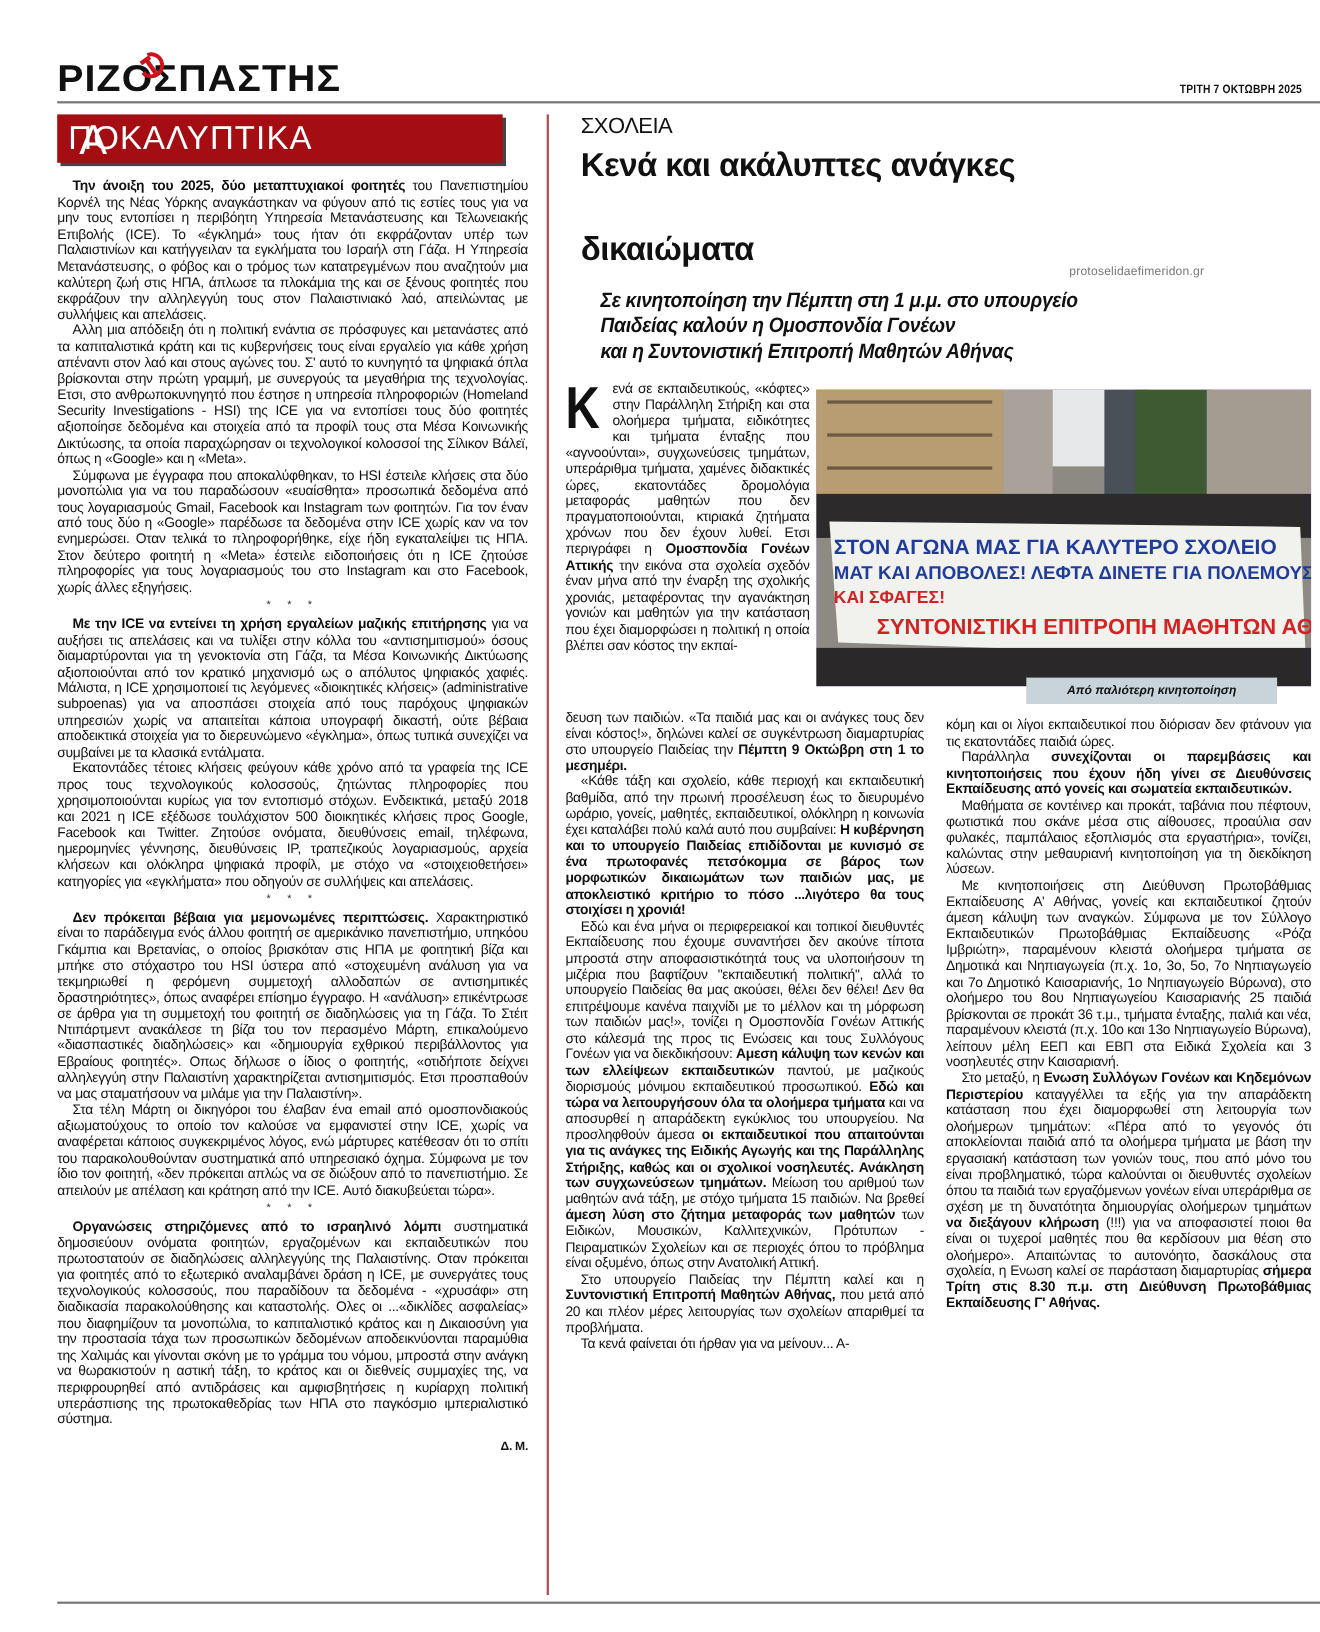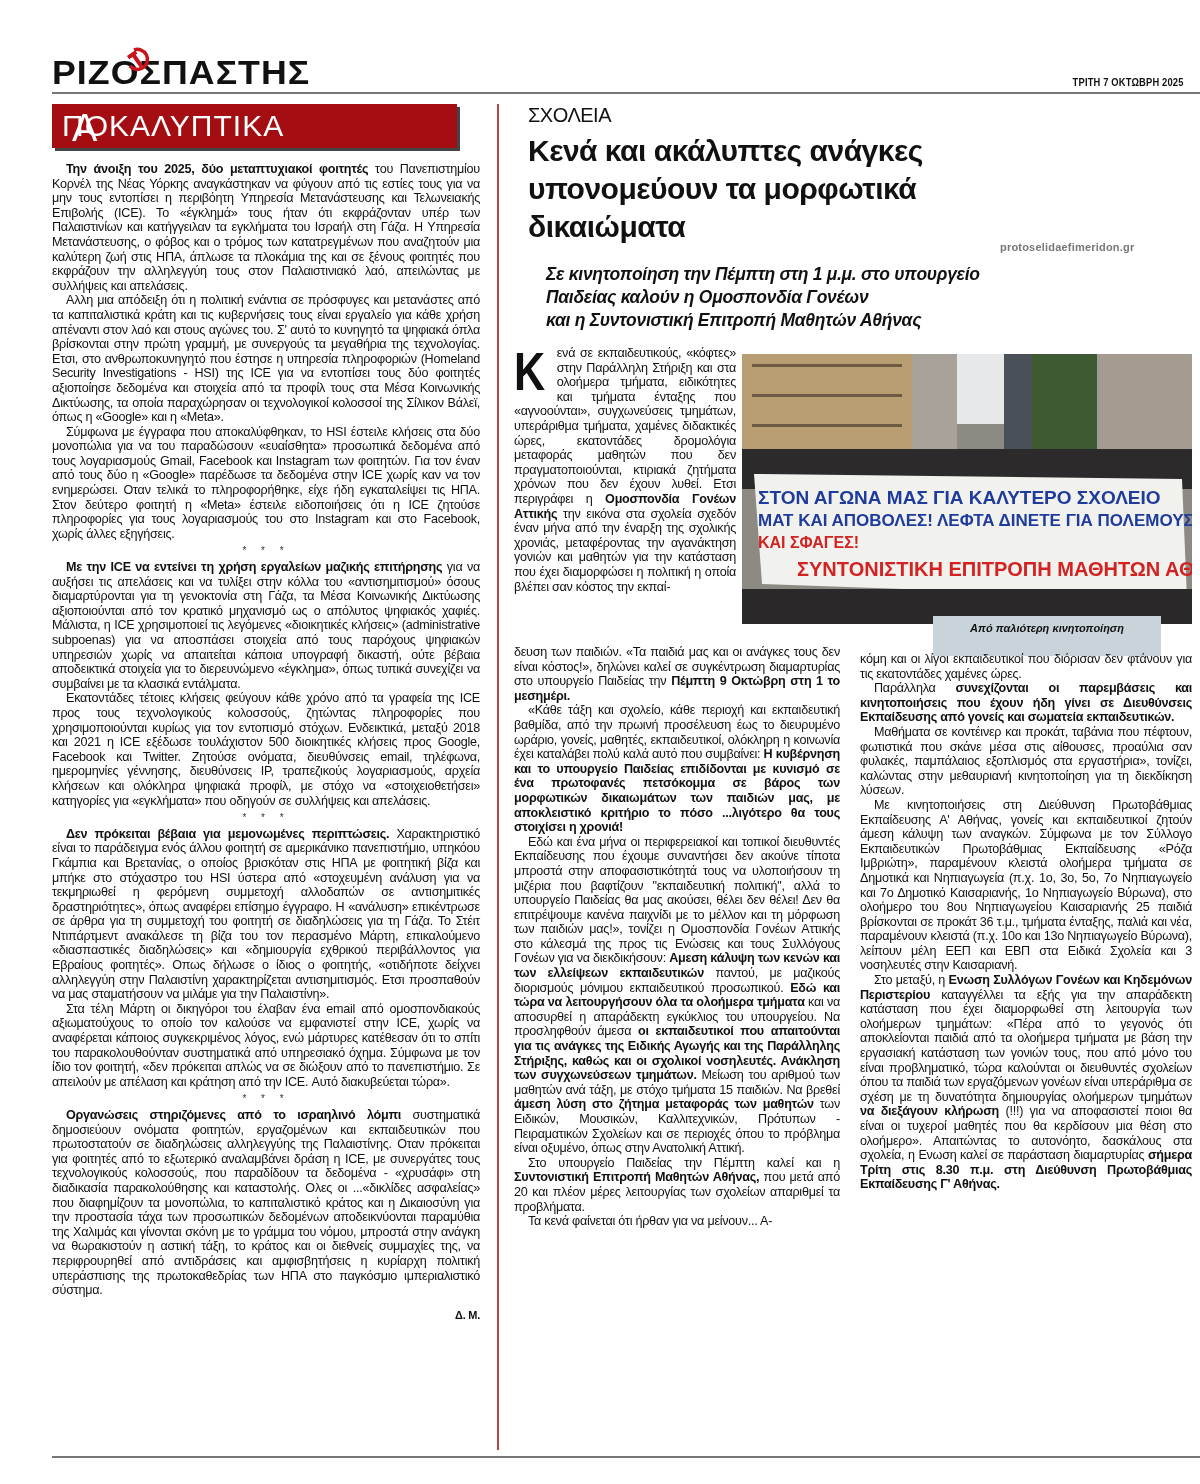--- a/index.html
+++ b/index.html
@@ -21,31 +21,31 @@
   .body{font-size:12.6px;line-height:14.6px;text-align:justify;letter-spacing:-0.25px;}
   .body p{margin:0;text-indent:14px;}
   .left .body{margin-top:14px;}
   .stars{text-align:center;font-size:10px;letter-spacing:6px;color:#333;margin:3px 0 1px 0;}
   .sig{text-align:right;font-size:11px;font-weight:700;margin-top:10px;}
   b{font-weight:700;}
 
   
   .section-label{position:absolute;left:528px;top:104px;font-size:20px;font-weight:400;letter-spacing:-0.5px;}
   .headline{position:absolute;left:528px;top:132px;width:560px;font-size:30px;font-weight:700;line-height:38px;letter-spacing:-0.5px;}
-  .source{position:absolute;left:1000px;top:241px;font-size:11px;font-weight:700;color:#777;letter-spacing:0.2px;text-align:center;}
+  .source{position:absolute;left:972px;top:241px;font-size:11px;font-weight:400;color:#777;letter-spacing:0.2px;text-align:center;}
   .subhead{position:absolute;left:546px;top:262px;width:560px;font-size:19px;font-style:italic;font-weight:700;line-height:23px;letter-spacing:-0.3px;transform:scaleX(0.92);transform-origin:left;}
 
   .colA{position:absolute;left:514px;top:346px;width:222px;}
   .colA-wide{position:absolute;left:514px;top:645px;width:326px;}
   .colC{position:absolute;left:860px;top:652px;width:332px;}
   .dropcap{float:left;font-size:54px;line-height:44px;font-weight:700;margin:3px 4px 0 0;font-family:"Liberation Sans",sans-serif;transform:scaleX(0.8);transform-origin:left;}
   .colA .body p:first-child{text-indent:0;}
 
   .photo{position:absolute;left:742px;top:354px;width:450px;height:270px;overflow:hidden;background:#c4b5fd;}
-  .caption{position:absolute;left:933px;top:616px;width:228px;height:40px;background:#c8d3da;font-style:italic;font-weight:700;font-size:11px;line-height:24px;text-align:center;}
+  .caption{position:absolute;left:933px;top:616px;width:228px;height:24px;background:#c8d3da;font-style:italic;font-weight:700;font-size:11px;line-height:24px;text-align:center;}
 </style>
 </head>
 <body>
 
 <div class="masthead">
   <span class="logo">ΡΙΖΟΣΠΑΣΤΗΣ</span>
   <svg class="logo-emblem" viewBox="0 0 30 30">
     <path d="M8 20 A10 10 0 1 0 12 4" fill="none" stroke="#c8141a" stroke-width="3.5"></path>
     <rect x="13" y="6" width="4" height="16" fill="#c8141a" transform="rotate(-35 15 14)"></rect>
     <rect x="9" y="5" width="10" height="4" fill="#c8141a" transform="rotate(-35 15 14)"></rect>
@@ -71,21 +71,21 @@
     <p>Στα τέλη Μάρτη οι δικηγόροι του έλαβαν ένα email από ομοσπονδιακούς αξιωματούχους το οποίο τον καλούσε να εμφανιστεί στην ICE, χωρίς να αναφέρεται κάποιος συγκεκριμένος λόγος, ενώ μάρτυρες κατέθεσαν ότι το σπίτι του παρακολουθούνταν συστηματικά από υπηρεσιακό όχημα. Σύμφωνα με τον ίδιο τον φοιτητή, «δεν πρόκειται απλώς να σε διώξουν από το πανεπιστήμιο. Σε απειλούν με απέλαση και κράτηση από την ICE. Αυτό διακυβεύεται τώρα».</p>
     <div class="stars">* * *</div>
     <p><b>Οργανώσεις στηριζόμενες από το ισραηλινό λόμπι</b><span> συστηματικά δημοσιεύουν ονόματα φοιτητών, εργαζομένων και εκπαιδευτικών που πρωτοστατούν σε διαδηλώσεις αλληλεγγύης της Παλαιστίνης. Οταν πρόκειται για φοιτητές από το εξωτερικό αναλαμβάνει δράση η ICE, με συνεργάτες τους τεχνολογικούς κολοσσούς, που παραδίδουν τα δεδομένα - «χρυσάφι» στη διαδικασία παρακολούθησης και καταστολής. Ολες οι ...«δικλίδες ασφαλείας» που διαφημίζουν τα μονοπώλια, το καπιταλιστικό κράτος και η Δικαιοσύνη για την προστασία τάχα των προσωπικών δεδομένων αποδεικνύονται παραμύθια της Χαλιμάς και γίνονται σκόνη με το γράμμα του νόμου, μπροστά στην ανάγκη να θωρακιστούν η αστική τάξη, το κράτος και οι διεθνείς συμμαχίες της, να περιφρουρηθεί από αντιδράσεις και αμφισβητήσεις η κυρίαρχη πολιτική υπεράσπισης της πρωτοκαθεδρίας των ΗΠΑ στο παγκόσμιο ιμπεριαλιστικό σύστημα.</span></p>
     <div class="sig">Δ. Μ.</div>
   </div>
 </div>
 
 <div class="section-label">ΣΧΟΛΕΙΑ</div>
 <h1 class="headline" style="margin:0">
   <span>Κενά και ακάλυπτες ανάγκες</span><br>
-  <span>υπονομεύουν τα μορφωτικά</span><br>
+  <br>
   <span>δικαιώματα</span>
 </h1>
 <div class="source">protoselidaefimeridon.gr</div>
 <div class="subhead">
   <span>Σε κινητοποίηση την Πέμπτη στη 1 μ.μ. στο υπουργείο</span><br>
   <span>Παιδείας καλούν η Ομοσπονδία Γονέων</span><br>
   <span>και η Συντονιστική Επιτροπή Μαθητών Αθήνας</span>
 </div>
 
 <div class="photo">
@@ -124,21 +124,21 @@
     <p style="text-indent:0"><span>δευση των παιδιών. «Τα παιδιά μας και οι ανάγκες τους δεν είναι κόστος!», δηλώνει καλεί σε συγκέντρωση διαμαρτυρίας στο υπουργείο Παιδείας την </span><b>Πέμπτη 9 Οκτώβρη στη 1 το μεσημέρι.</b></p>
     <p><span>«Κάθε τάξη και σχολείο, κάθε περιοχή και εκπαιδευτική βαθμίδα, από την πρωινή προσέλευση έως το διευρυμένο ωράριο, γονείς, μαθητές, εκπαιδευτικοί, ολόκληρη η κοινωνία έχει καταλάβει πολύ καλά αυτό που συμβαίνει: </span><b>Η κυβέρνηση και το υπουργείο Παιδείας επιδίδονται με κυνισμό σε ένα πρωτοφανές πετσόκομμα σε βάρος των μορφωτικών δικαιωμάτων των παιδιών μας, με αποκλειστικό κριτήριο το πόσο ...λιγότερο θα τους στοιχίσει η χρονιά!</b></p>
     <p><span>Εδώ και ένα μήνα οι περιφερειακοί και τοπικοί διευθυντές Εκπαίδευσης που έχουμε συναντήσει δεν ακούνε τίποτα μπροστά στην αποφασιστικότητά τους να υλοποιήσουν τη μιζέρια που βαφτίζουν "εκπαιδευτική πολιτική", αλλά το υπουργείο Παιδείας θα μας ακούσει, θέλει δεν θέλει! Δεν θα επιτρέψουμε κανένα παιχνίδι με το μέλλον και τη μόρφωση των παιδιών μας!», τονίζει η Ομοσπονδία Γονέων Αττικής στο κάλεσμά της προς τις Ενώσεις και τους Συλλόγους Γονέων για να διεκδικήσουν: </span><b>Αμεση κάλυψη των κενών και των ελλείψεων εκπαιδευτικών</b><span> παντού, με μαζικούς διορισμούς μόνιμου εκπαιδευτικού προσωπικού. </span><b>Εδώ και τώρα να λειτουργήσουν όλα τα ολοήμερα τμήματα</b><span> και να αποσυρθεί η απαράδεκτη εγκύκλιος του υπουργείου. Να προσληφθούν άμεσα </span><b>οι εκπαιδευτικοί που απαιτούνται για τις ανάγκες της Ειδικής Αγωγής και της Παράλληλης Στήριξης, καθώς και οι σχολικοί νοσηλευτές. Ανάκληση των συγχωνεύσεων τμημάτων.</b><span> Μείωση του αριθμού των μαθητών ανά τάξη, με στόχο τμήματα 15 παιδιών. Να βρεθεί </span><b>άμεση λύση στο ζήτημα μεταφοράς των μαθητών</b><span> των Ειδικών, Μουσικών, Καλλιτεχνικών, Πρότυπων - Πειραματικών Σχολείων και σε περιοχές όπου το πρόβλημα είναι οξυμένο, όπως στην Ανατολική Αττική.</span></p>
     <p><span>Στο υπουργείο Παιδείας την Πέμπτη καλεί και η </span><b>Συντονιστική Επιτροπή Μαθητών Αθήνας,</b><span> που μετά από 20 και πλέον μέρες λειτουργίας των σχολείων απαριθμεί τα προβλήματα.</span></p>
     <p>Τα κενά φαίνεται ότι ήρθαν για να μείνουν... Α-</p>
   </div>
 </div>
 
 <div class="colC">
   <div class="body">
-    <p style="text-indent:0">κόμη και οι λίγοι εκπαιδευτικοί που διόρισαν δεν φτάνουν για τις εκατοντάδες χαμένες ώρες.</p>
+    <p style="text-indent:0">κόμη και οι λίγοι εκπαιδευτικοί που διόρισαν δεν φτάνουν για τις εκατοντάδες παιδιά ώρες.</p>
     <p><span>Παράλληλα </span><b>συνεχίζονται οι παρεμβάσεις και κινητοποιήσεις που έχουν ήδη γίνει σε Διευθύνσεις Εκπαίδευσης από γονείς και σωματεία εκπαιδευτικών.</b></p>
     <p>Μαθήματα σε κοντέινερ και προκάτ, ταβάνια που πέφτουν, φωτιστικά που σκάνε μέσα στις αίθουσες, προαύλια σαν φυλακές, παμπάλαιος εξοπλισμός στα εργαστήρια», τονίζει, καλώντας στην μεθαυριανή κινητοποίηση για τη διεκδίκηση λύσεων.</p>
     <p>Με κινητοποιήσεις στη Διεύθυνση Πρωτοβάθμιας Εκπαίδευσης Α' Αθήνας, γονείς και εκπαιδευτικοί ζητούν άμεση κάλυψη των αναγκών. Σύμφωνα με τον Σύλλογο Εκπαιδευτικών Πρωτοβάθμιας Εκπαίδευσης «Ρόζα Ιμβριώτη», παραμένουν κλειστά ολοήμερα τμήματα σε Δημοτικά και Νηπιαγωγεία (π.χ. 1ο, 3ο, 5ο, 7ο Νηπιαγωγείο και 7ο Δημοτικό Καισαριανής, 1ο Νηπιαγωγείο Βύρωνα), στο ολοήμερο του 8ου Νηπιαγωγείου Καισαριανής 25 παιδιά βρίσκονται σε προκάτ 36 τ.μ., τμήματα ένταξης, παλιά και νέα, παραμένουν κλειστά (π.χ. 10ο και 13ο Νηπιαγωγείο Βύρωνα), λείπουν μέλη ΕΕΠ και ΕΒΠ στα Ειδικά Σχολεία και 3 νοσηλευτές στην Καισαριανή.</p>
     <p><span>Στο μεταξύ, η </span><b>Ενωση Συλλόγων Γονέων και Κηδεμόνων Περιστερίου</b><span> καταγγέλλει τα εξής για την απαράδεκτη κατάσταση που έχει διαμορφωθεί στη λειτουργία των ολοήμερων τμημάτων: «Πέρα από το γεγονός ότι αποκλείονται παιδιά από τα ολοήμερα τμήματα με βάση την εργασιακή κατάσταση των γονιών τους, που από μόνο του είναι προβληματικό, τώρα καλούνται οι διευθυντές σχολείων όπου τα παιδιά των εργαζόμενων γονέων είναι υπεράριθμα σε σχέση με τη δυνατότητα δημιουργίας ολοήμερων τμημάτων </span><b>να διεξάγουν κλήρωση</b><span> (!!!) για να αποφασιστεί ποιοι θα είναι οι τυχεροί μαθητές που θα κερδίσουν μια θέση στο ολοήμερο». Απαιτώντας το αυτονόητο, δασκάλους στα σχολεία, η Ενωση καλεί σε παράσταση διαμαρτυρίας </span><b>σήμερα Τρίτη στις 8.30 π.μ. στη Διεύθυνση Πρωτοβάθμιας Εκπαίδευσης Γ' Αθήνας.</b></p>
   </div>
 </div>
 
 <div class="bottom-rule"></div>
 
 </body></html>

